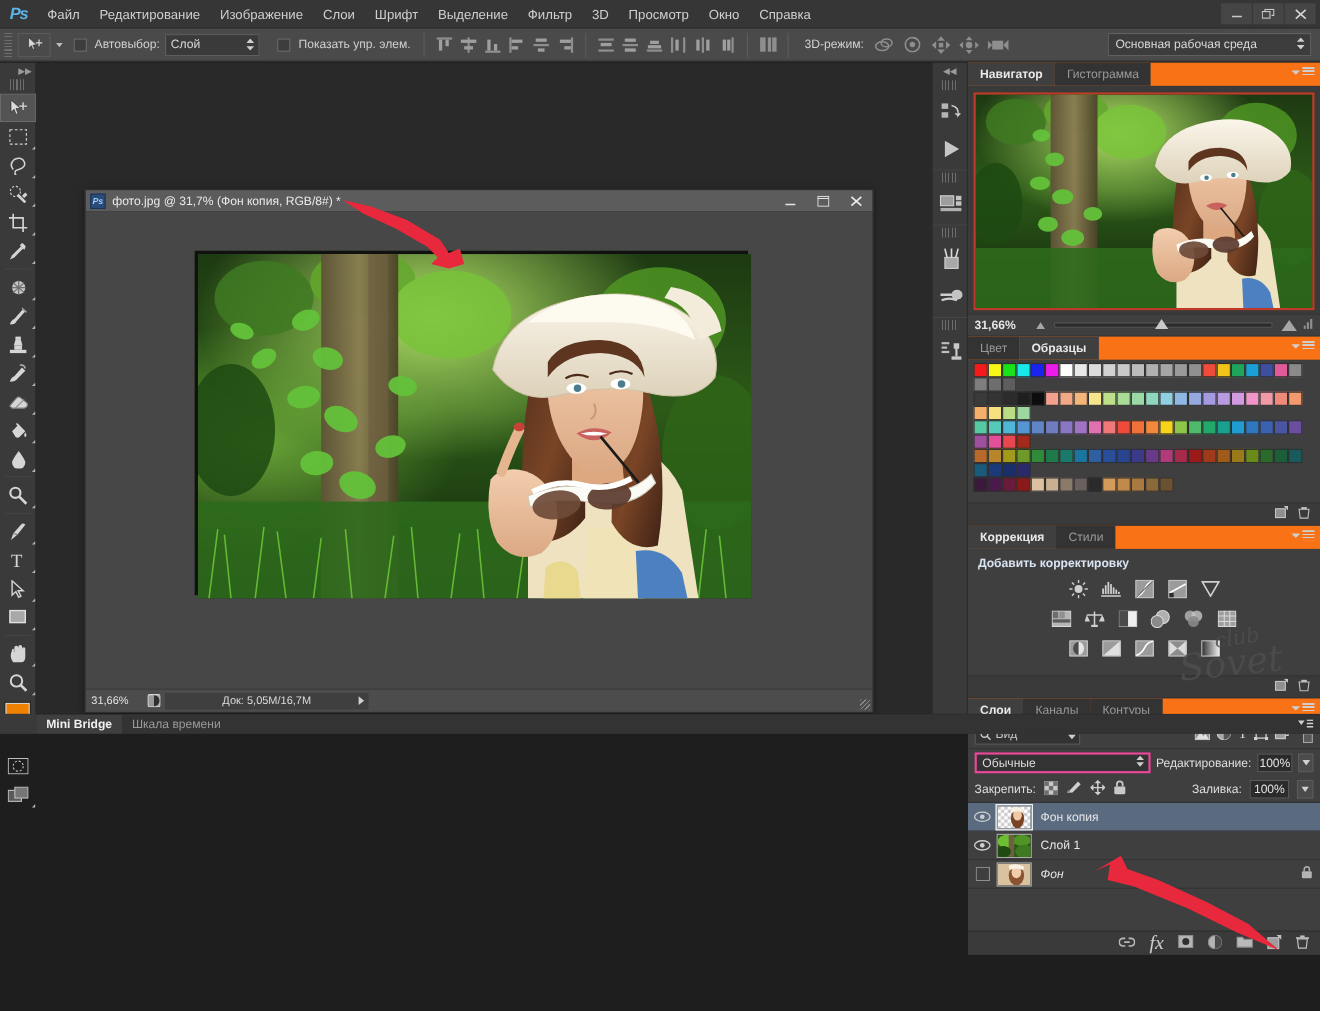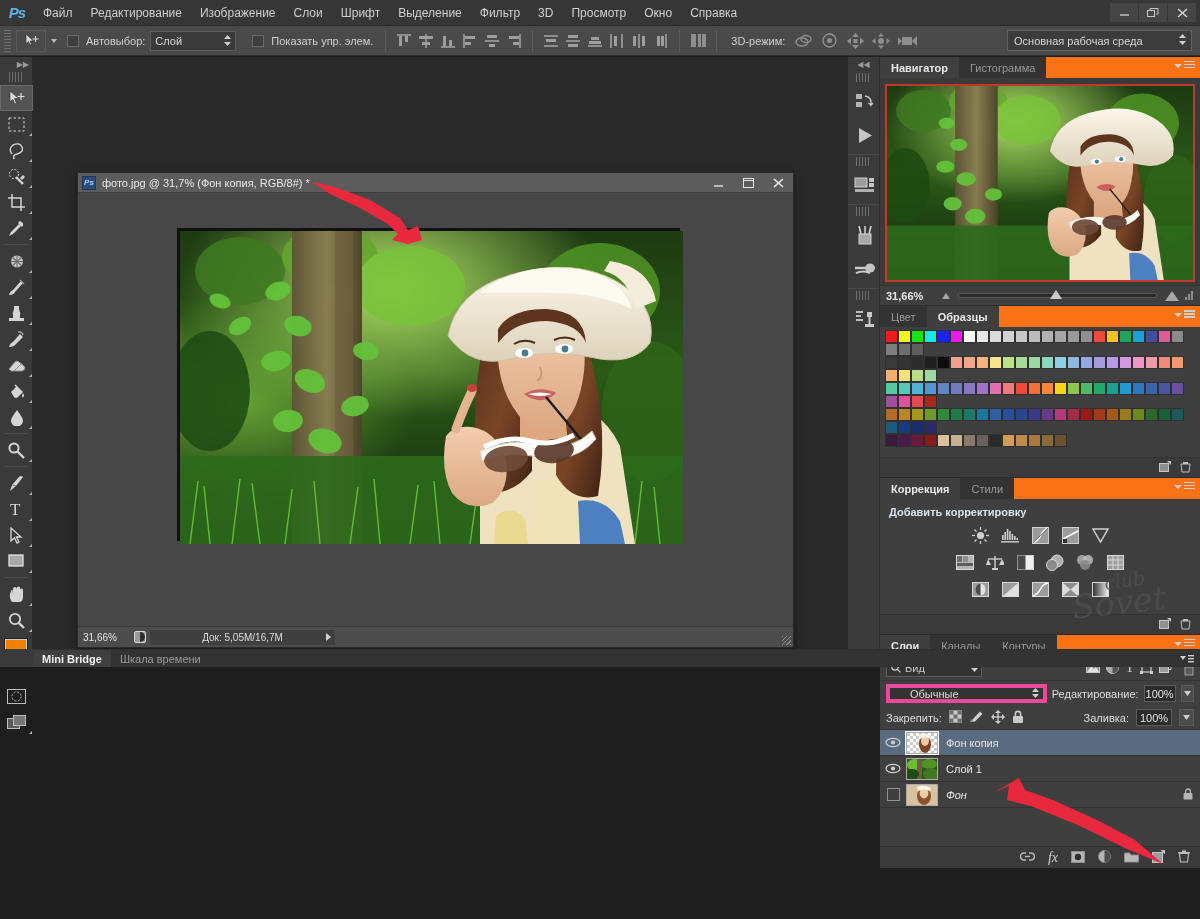--- a/index.html
+++ b/index.html
@@ -187,22 +187,22 @@
   .panel-footer { height: 20px; background: #3a3a3a; display: flex; align-items: center;
      justify-content: flex-end; gap: 9px; padding-right: 9px; border-top: 1px solid #333; }
 
   
   .layers-body { background: #3f3f3f; }
   .lay-filter { height: 25px; display: flex; align-items: center; padding: 0 6px; gap: 6px;
     border-bottom: 1px solid #333; }
   .filter-box { width: 96px; height: 18px; background: #333; border: 1px solid #5b5b5b;
      display: flex; align-items: center; padding: 0 4px; gap: 4px; position: relative; font-size: 11px; }
   .lay-blend { height: 25px; display: flex; align-items: center; padding: 0 6px; gap: 5px; }
-  .blend-box { width: 176px; height: 19px; background: #333; border: 4px solid #ec4899;
-     display: flex; align-items: center; padding: 0 20px; font-size: 11px; position: relative; color:#ddd;}
+  .blend-box { width: 176px; height: 19px; background: #333; border: 2px solid #ec4899;
+     display: flex; align-items: center; padding: 0 5px; font-size: 11px; position: relative; color:#ddd;}
   .num-box { width: 36px; height: 17px; background: #2b2b2b; border: 1px solid #5b5b5b;
      display: flex; align-items: center; justify-content: center; font-size: 11px; color: #e2e2e2; }
   .dn-btn { width: 15px; height: 17px; background: #4b4b4b; border: 1px solid #5b5b5b;
      display: flex; align-items: center; justify-content: center; }
   .lay-lock { height: 24px; display: flex; align-items: center; padding: 0 6px; gap: 7px;
     border-bottom: 1px solid #333; }
   .layer-row { height: 26px; display: flex; align-items: center; border-bottom: 1px solid #333;
      position: relative; }
   .layer-row.selected { background: #5a6b80; }
   .eye-cell { width: 26px; display: flex; align-items: center; justify-content: center; }
@@ -1463,21 +1463,21 @@
         <div class="layers-fill" style="height:38px;"></div>
       </div>
       <div class="layers-footer">
         <span>
           <svg width="15" height="11">
               <path d="M6 2 H4 a3.2 3.2 0 0 0 0 7 H6" fill="none" stroke="#b9b9b9" stroke-width="1.5"></path>
               <path d="M9 2 h2 a3.2 3.2 0 0 1 0 7 H9" fill="none" stroke="#b9b9b9" stroke-width="1.5"></path>
               <line x1="5" y1="5.5" x2="10" y2="5.5" stroke="#b9b9b9" stroke-width="1.5"></line>
             </svg>
         </span>
-        <span style="font-family:'Liberation Serif',serif;font-style:italic;font-size:14px;color:#cfcfcf;">fx</span>
+        <span style="font-family:'Liberation Serif',serif;font-style:italic;font-size:18px;color:#cfcfcf;">fx</span>
         <span>
           <svg width="14" height="12">
               <rect x="0.5" y="0.5" width="13" height="11" fill="#b4b4b4" stroke="#8d8d8d"></rect>
               <circle cx="7" cy="6" r="3.2" fill="#2e2e2e"></circle>
             </svg>
         </span>
         <span>
           <svg width="13" height="13">
               <circle cx="6.5" cy="6.5" r="6" fill="#b4b4b4" stroke="#8d8d8d"></circle>
               <path d="M6.5 0.5 a6 6 0 0 1 0 12 Z" fill="#4a4a4a"></path>

